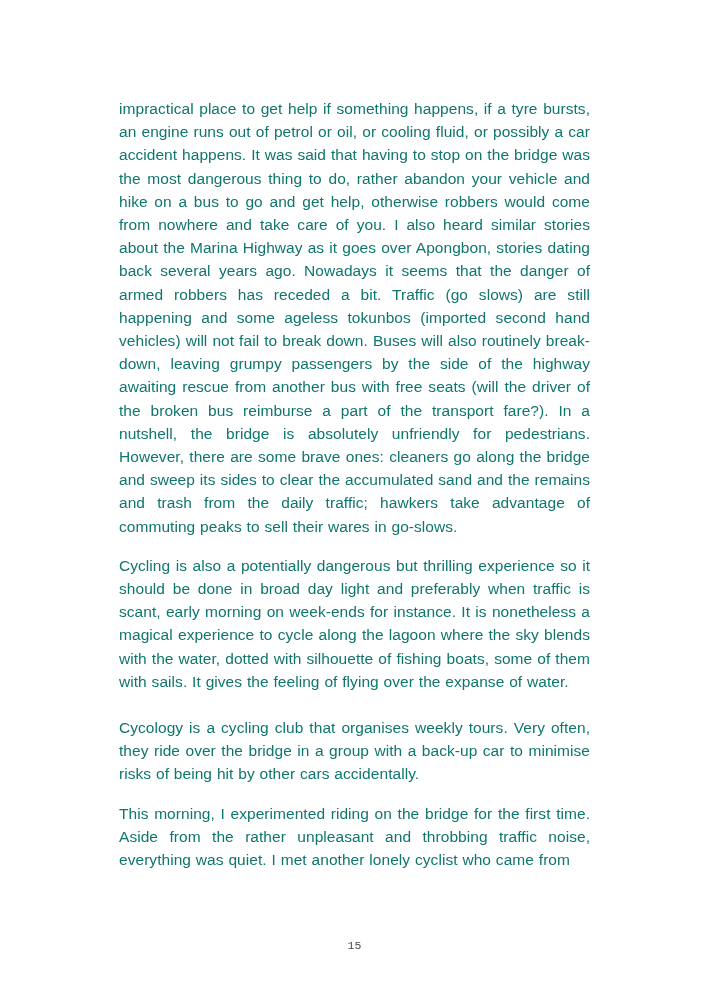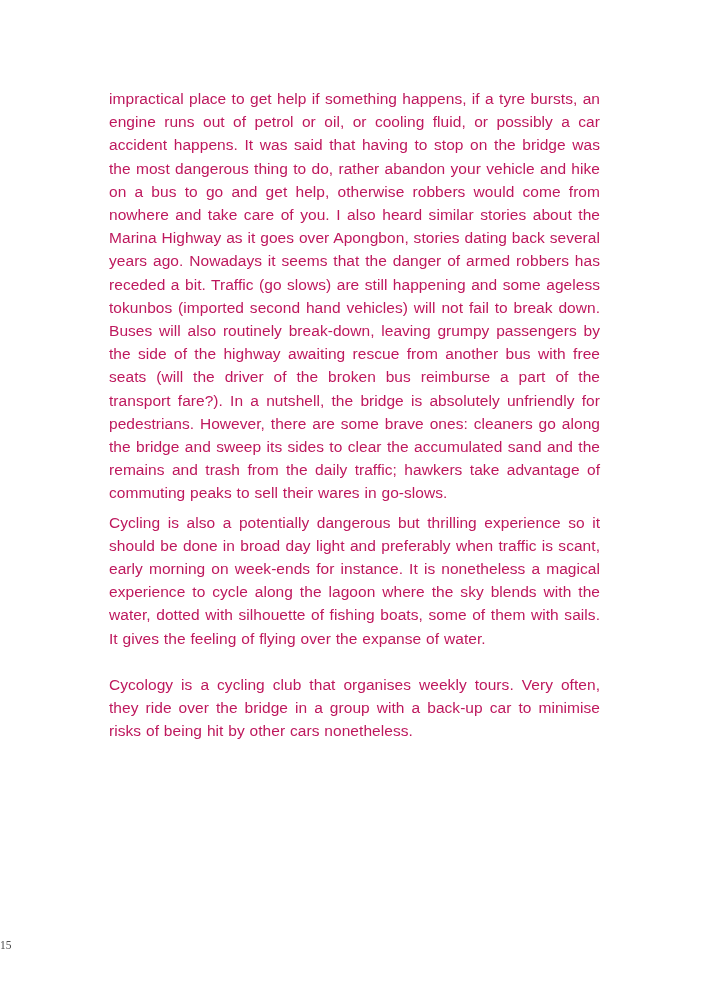--- a/index.html
+++ b/index.html
@@ -14,44 +14,46 @@
     overflow: hidden;
     font-family: "Liberation Sans", sans-serif;
   }
   .text-block {
     position: absolute;
     left: 103px;
     top: 81px;
     width: 503px;
   }
   .text-block p {
-    margin: 6px;
+    margin: 16px;
     padding: 0;
     font-size: 15.5px;
     line-height: 23.2px;
-    color: #be185d;
+    color: #0f766e;
     text-align: justify;
     letter-spacing: 0.05px;
     word-spacing: 0.5px;
   }
   .text-block p.gap-before {
     margin-top: 23px;
   }
   .page-number {
     position: absolute;
     left: 0;
     top: 939px;
     width: 709px;
-    font-family: Liberation Serif, serif;
+    text-align: center;
+    font-family: Liberation Mono, monospace;
     font-size: 11.5px;
     color: #4a4a4a;
   }
 </style>
 </head>
 <body>
 
 <div class="text-block">
   <p>impractical place to get help if something happens, if a tyre bursts, an engine runs out of petrol or oil, or cooling fluid, or possibly a car accident happens. It was said that having to stop on the bridge was the most dangerous thing to do, rather abandon your vehicle and hike on a bus to go and get help, otherwise robbers would come from nowhere and take care of you. I also heard similar stories about the Marina Highway as it goes over Apongbon, stories dating back several years ago. Nowadays it seems that the danger of armed robbers has receded a bit. Traffic (go slows) are still happening and some ageless tokunbos (imported second hand vehicles) will not fail to break down. Buses will also routinely break-down, leaving grumpy passengers by the side of the highway awaiting rescue from another bus with free seats (will the driver of the broken bus reimburse a part of the transport fare?). In a nutshell, the bridge is absolutely unfriendly for pedestrians. However, there are some brave ones: cleaners go along the bridge and sweep its sides to clear the accumulated sand and the remains and trash from the daily traffic; hawkers take advantage of commuting peaks to sell their wares in go-slows.</p>
   <p>Cycling is also a potentially dangerous but thrilling experience so it should be done in broad day light and preferably when traffic is scant, early morning on week-ends for instance. It is nonetheless a magical experience to cycle along the lagoon where the sky blends with the water, dotted with silhouette of fishing boats, some of them with sails. It gives the feeling of flying over the expanse of water.</p>
-  <p class="gap-before">Cycology is a cycling club that organises weekly tours. Very often, they ride over the bridge in a group with a back-up car to minimise risks of being hit by other cars nonetheless.</p>
+  <p class="gap-before">Cycology is a cycling club that organises weekly tours. Very often, they ride over the bridge in a group with a back-up car to minimise risks of being hit by other cars accidentally.</p>
+  <p>This morning, I experimented riding on the bridge for the first time. Aside from the rather unpleasant and throbbing traffic noise, everything was quiet. I met another lonely cyclist who came from</p>
 </div>
 
 <div class="page-number">15</div>
 
 </body></html>

